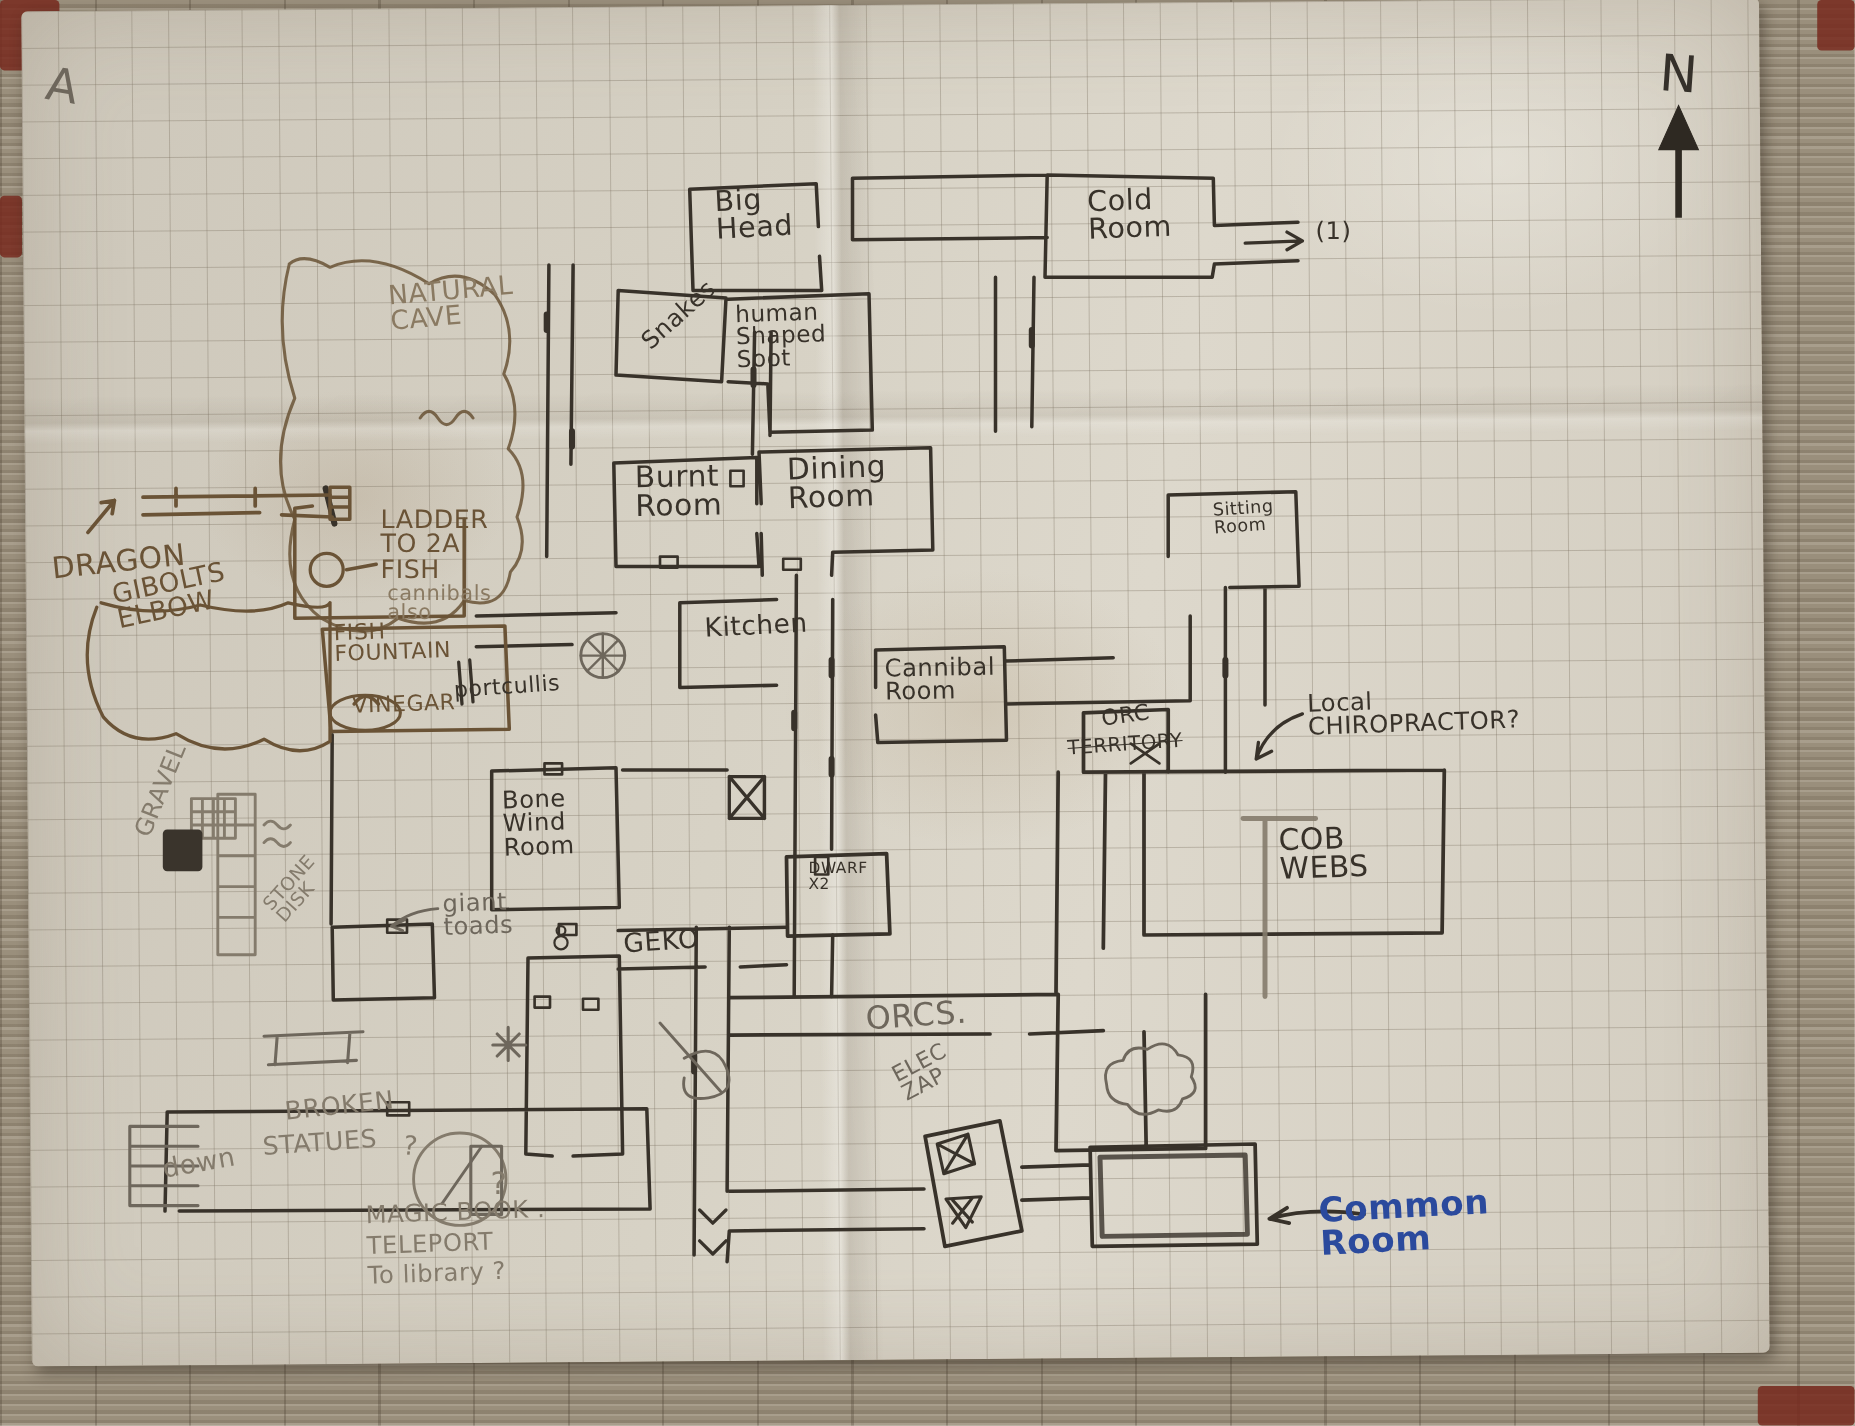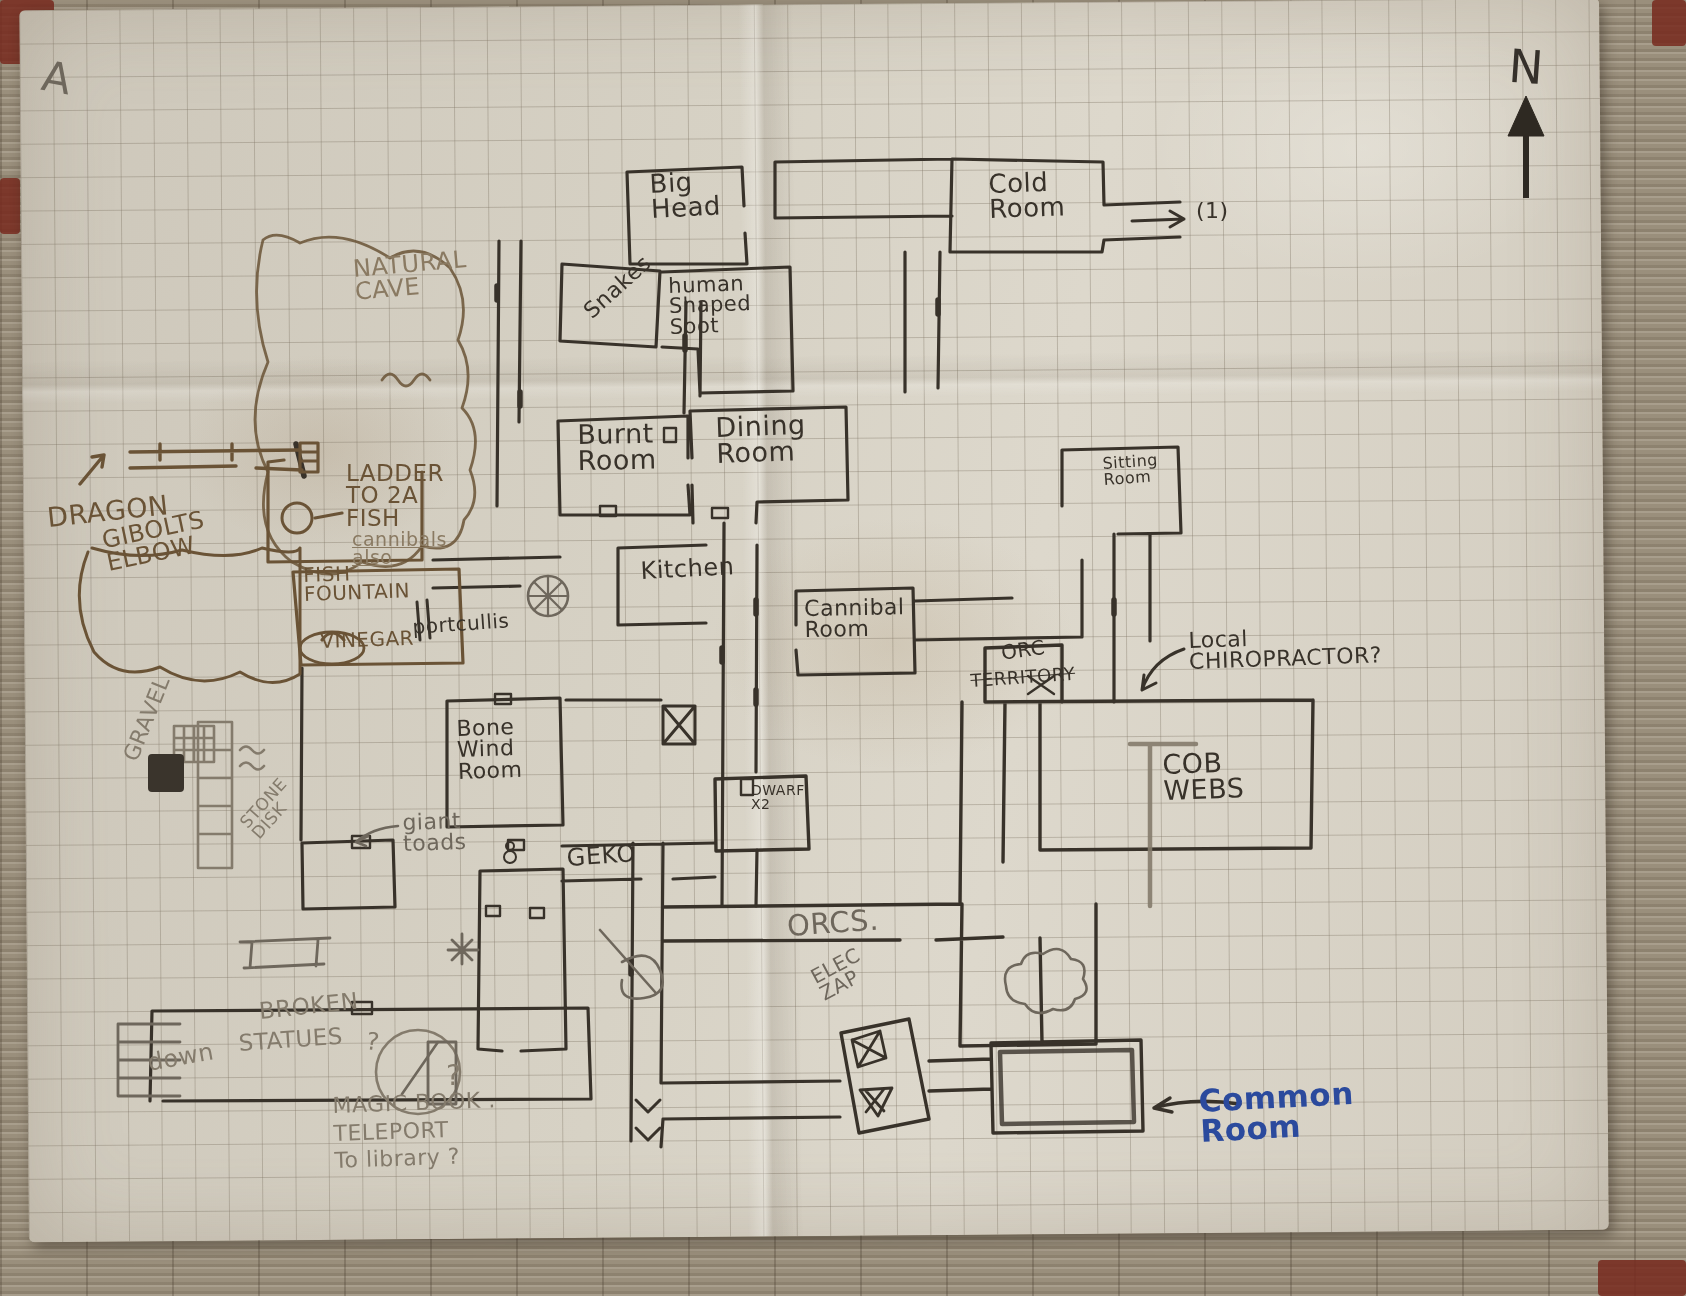--- a/index.html
+++ b/index.html
@@ -212,21 +212,21 @@
       <div class="label" style="left: 715px; top: 415px; font-size: 27px; color: rgb(56, 50, 42); transform: rotate(-2deg);">Dining
 Room</div>
       <div class="label" style="left: 1102px; top: 456px; font-size: 16px; color: rgb(56, 50, 42); transform: rotate(-4deg);">Sitting
 Room</div>
       <div class="label" style="left: 46px; top: 505px; font-size: 27px; color: rgb(106, 83, 54); transform: rotate(-6deg);">DRAGON</div>
       <div class="label" style="left: 100px; top: 530px; font-size: 24px; color: rgb(106, 83, 54); transform: rotate(-12deg);">GIBOLTS
 ELBOW</div>
       <div class="label" style="left: 346px; top: 462px; font-size: 23px; color: rgb(106, 83, 54); transform: rotate(0deg);">LADDER
 TO 2A
 FISH</div>
-      <div class="label" style="left: 352px; top: 530px; font-size: 19px; color: rgb(138, 122, 98); transform: rotate(0deg); text-decoration: underline;">cannibals
+      <div class="label" style="left: 352px; top: 530px; font-size: 19px; color: rgb(138, 122, 98); transform: rotate(0deg);">cannibals
 also</div>
       <div class="label" style="left: 303px; top: 566px; font-size: 20px; color: rgb(106, 83, 54); transform: rotate(-2deg);">FISH
 FOUNTAIN</div>
       <div class="label" style="left: 320px; top: 632px; font-size: 20px; color: rgb(106, 83, 54); transform: rotate(-2deg);">VINEGAR</div>
       <div class="label" style="left: 412px; top: 618px; font-size: 20px; color: rgb(56, 50, 42); transform: rotate(-4deg);">portcullis</div>
       <div class="label" style="left: 640px; top: 560px; font-size: 24px; color: rgb(56, 50, 42); transform: rotate(-3deg);">Kitchen</div>
       <div class="label" style="left: 804px; top: 598px; font-size: 22px; color: rgb(56, 50, 42); transform: rotate(-1deg);">Cannibal
 Room</div>
       <div class="label" style="left: 1000px; top: 644px; font-size: 20px; color: rgb(56, 50, 42); transform: rotate(-8deg);">ORC</div>
       <div class="label strike" style="left: 970px; top: 672px; font-size: 18px; color: rgb(56, 50, 42); transform: rotate(-4deg);">TERRITORY</div>
@@ -236,21 +236,21 @@
 WEBS</div>
       <div class="label" style="left: 456px; top: 718px; font-size: 22px; color: rgb(56, 50, 42); transform: rotate(-2deg);">Bone
 Wind
 Room</div>
       <div class="label" style="left: 120px; top: 756px; font-size: 22px; color: rgb(132, 123, 108); transform: rotate(-68deg);">GRAVEL</div>
       <div class="label" style="left: 237px; top: 820px; font-size: 17px; color: rgb(132, 123, 108); transform: rotate(-48deg);">STONE
 DISK</div>
       <div class="label" style="left: 402px; top: 812px; font-size: 22px; color: rgb(110, 103, 92); transform: rotate(-2deg);">giant
 toads</div>
       <div class="label" style="left: 566px; top: 847px; font-size: 24px; color: rgb(56, 50, 42); transform: rotate(-4deg);">GEKO</div>
-      <div class="label" style="left: 735px; top: 784px; font-size: 14px; color: rgb(56, 50, 42); transform: rotate(0deg); margin-left: 16px;">DWARF
+      <div class="label" style="left: 735px; top: 784px; font-size: 14px; color: rgb(56, 50, 42); transform: rotate(0deg);">DWARF
 X2</div>
       <div class="label" style="left: 786px; top: 912px; font-size: 29px; color: rgb(110, 103, 92); transform: rotate(-4deg);">ORCS.</div>
       <div class="label" style="left: 808px; top: 970px; font-size: 20px; color: rgb(110, 103, 92); transform: rotate(-28deg);">ELEC
 ZAP</div>
       <div class="label" style="left: 258px; top: 1000px; font-size: 23px; color: rgb(132, 123, 108); transform: rotate(-6deg);">BROKEN</div>
       <div class="label" style="left: 238px; top: 1032px; font-size: 23px; color: rgb(132, 123, 108); transform: rotate(-4deg);">STATUES</div>
       <div class="label" style="left: 368px; top: 1030px; font-size: 24px; color: rgb(132, 123, 108); transform: rotate(8deg);">?</div>
       <div class="label" style="left: 146px; top: 1052px; font-size: 24px; color: rgb(132, 123, 108); transform: rotate(-10deg);">down</div>
       <div class="label" style="left: 446px; top: 1062px; font-size: 28px; color: rgb(132, 123, 108); transform: rotate(0deg);">?</div>
       <div class="label" style="left: 332px; top: 1092px; font-size: 22px; color: rgb(132, 123, 108); line-height: 1.25; transform: rotate(-2deg);">MAGIC BOOK .

